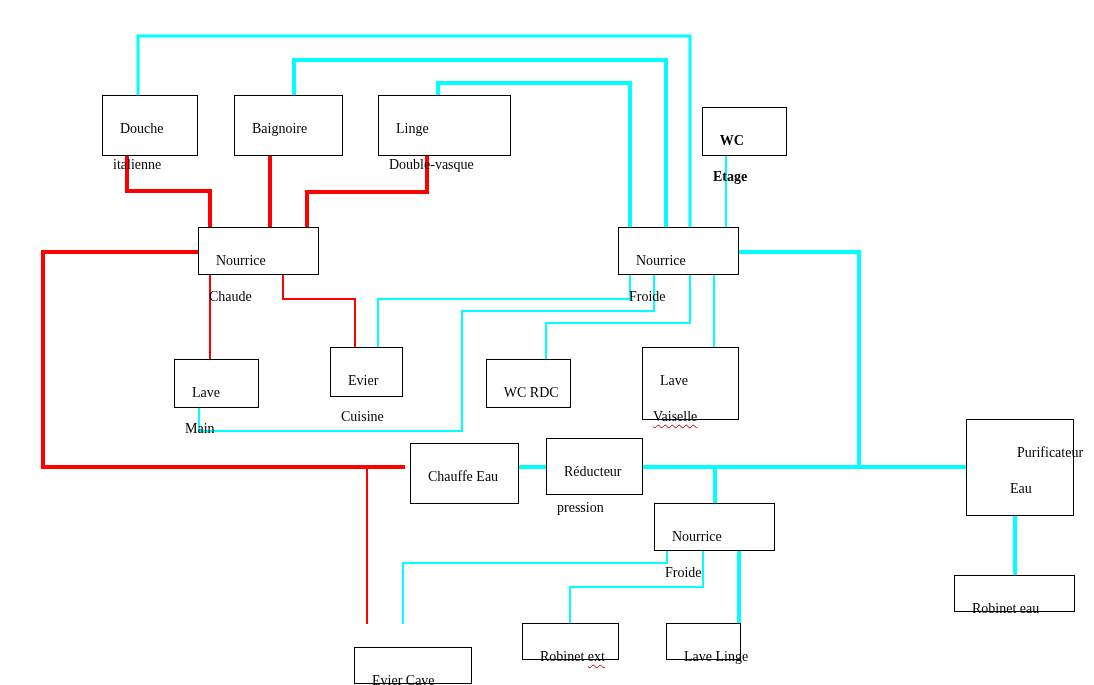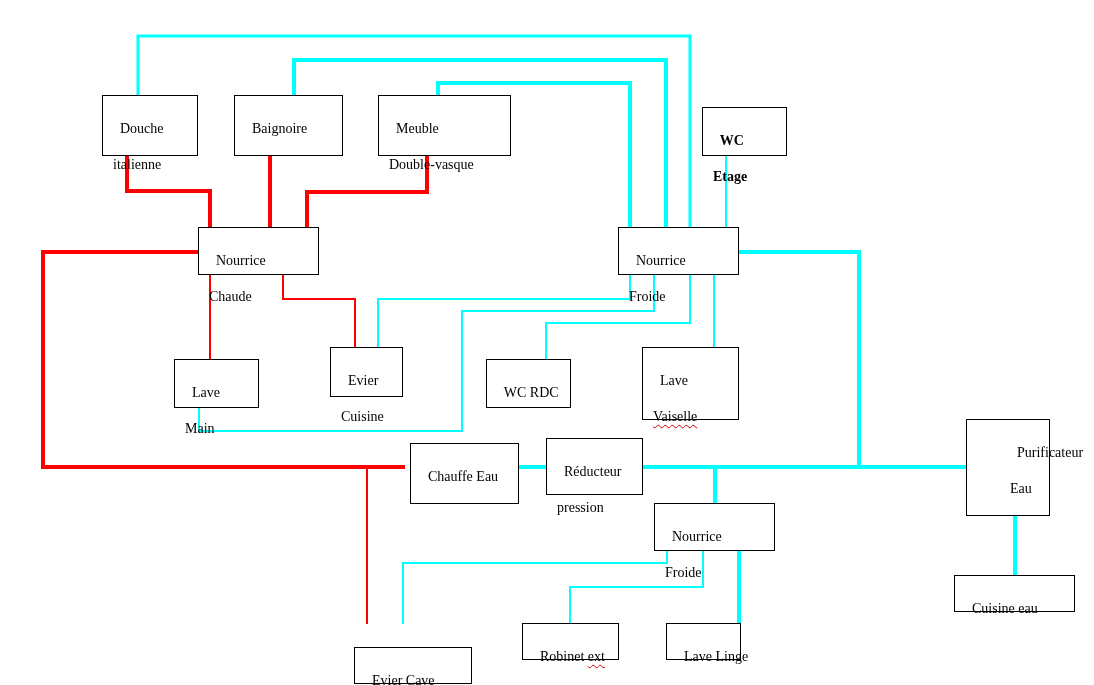--- a/index.html
+++ b/index.html
@@ -46,21 +46,21 @@
 </svg>
 
 <div class="box" style="left:102px;top:95px;width:96px;height:61px;">
   <span>Douche</span>
   <span class="l2">italienne</span>
 </div>
 <div class="box" style="left:234px;top:95px;width:109px;height:61px;">
   <span>Baignoire</span>
 </div>
 <div class="box" style="left:378px;top:95px;width:133px;height:61px;">
-  <span>Meuble</span>
+  <span>Linge</span>
   <span class="l2">Double-vasque</span>
 </div>
 <div class="box" style="left:702px;top:107px;width:85px;height:49px;font-weight:bold;">
   <span>WC</span>
   <span class="l2">Etage</span>
 </div>
 <div class="box" style="left:198px;top:227px;width:121px;height:48px;">
   <span>Nourrice</span>
   <span class="l2">Chaude</span>
 </div>
@@ -87,26 +87,26 @@
   <span>Chauffe Eau</span>
 </div>
 <div class="box" style="left:546px;top:438px;width:97px;height:57px;">
   <span>Réducteur</span>
   <span class="l2">pression</span>
 </div>
 <div class="box" style="left:654px;top:503px;width:121px;height:48px;">
   <span>Nourrice</span>
   <span class="l2">Froide</span>
 </div>
-<div class="box" style="left:966px;top:419px;width:84px;height:97px;padding-left:43px;">
+<div class="box" style="left:966px;top:419px;width:108px;height:97px;padding-left:43px;">
   <span>Purificateur</span>
   <span class="l2">Eau</span>
 </div>
 <div class="box" style="left:954px;top:575px;width:121px;height:37px;">
-  <span>Cuisine eau</span>
+  <span>Robinet eau</span>
 </div>
 <div class="box" style="left:354px;top:623px;width:118px;height:37px;margin-top:24px;">
   <span>Evier Cave</span>
 </div>
 <div class="box" style="left:522px;top:623px;width:97px;height:37px;font-family:Liberation Serif, serif;">
   <span>Robinet <span class="squig">ext</span></span>
 </div>
 <div class="box" style="left:666px;top:623px;width:75px;height:37px;">
   <span>Lave Linge</span>
 </div>

